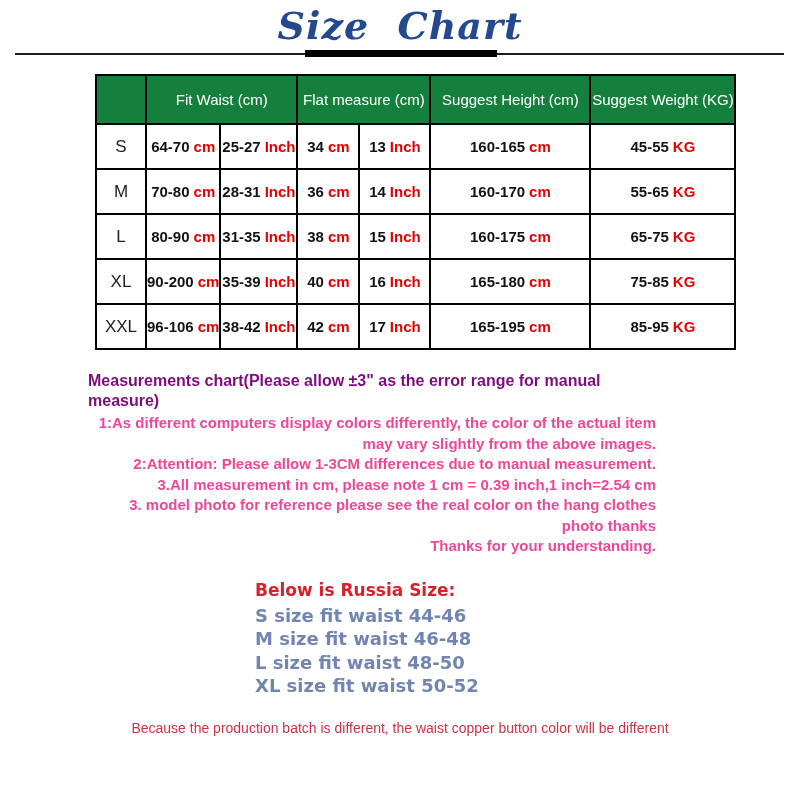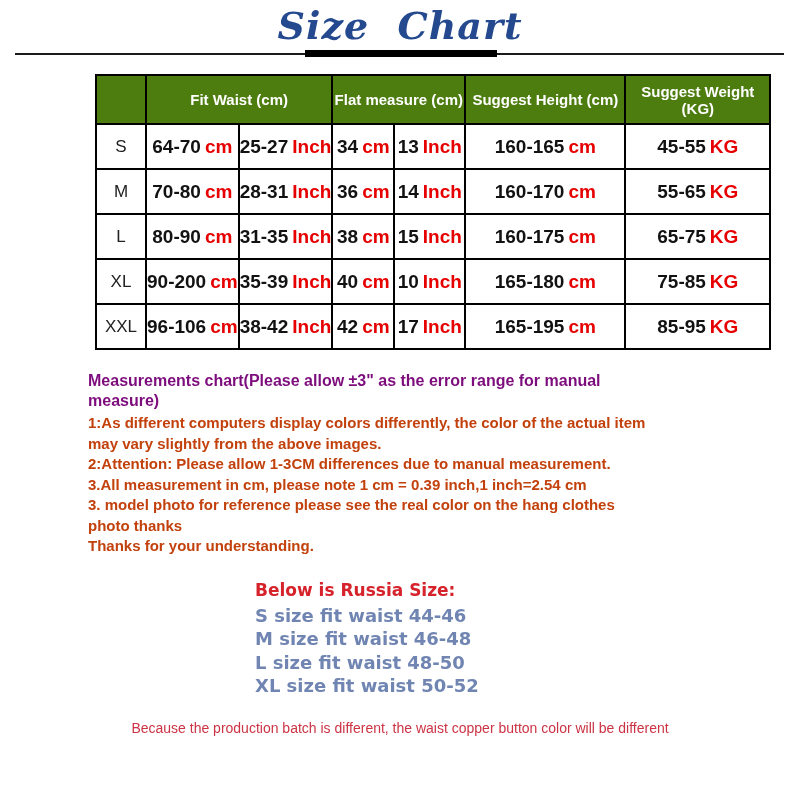--- a/index.html
+++ b/index.html
@@ -22,44 +22,44 @@
   .rule-thin{position:absolute;left:15px;right:16px;top:3px;height:2px;background:#1b1b1b;}
   .rule-thick{position:absolute;left:305px;top:0;width:192px;height:7px;background:#000;}
   
   table{
     border-collapse:collapse;table-layout:fixed;
     margin:16px 0 0 95px;
   }
   col.c-size{width:50px;} col.c-w1{width:68px;} col.c-w2{width:77px;}
   col.c-f1{width:62px;} col.c-f2{width:71px;} col.c-h{width:160px;} col.c-kg{width:145px;}
   th{
-    background:#4d7c0f;color:#ffffff;
-    font-size:15px;font-weight:bold;
+    background:#15803d;color:#ffffff;
+    font-size:15px;font-weight:normal;
     height:47px;text-align:center;
     border:2px solid #000;border-left:1px solid #7a7a7a;
     padding:0;
   }
   th.th-size{border-left:2px solid #000;}
   td{
     border:2px solid #000;text-align:center;
     height:43px;padding:0;
-    font-size:19px;font-weight:bold;color:#121212;
+    font-size:15px;font-weight:bold;color:#121212;
     background:#fff;white-space:nowrap;
   }
   td.size{font-weight:normal;font-size:17px;color:#222;}
   .u{color:#e60000;margin-left:4px;}
   
   .notes{margin:21px 0 0 88px;width:568px;}
   .notes-heading{
     color:#7d0c7d;font-size:16px;font-weight:bold;
     line-height:20px;margin:0 0 2px;
   }
   .note-line{
-    color:#c2410c;font-size:15px;font-weight:bold;
-    line-height:20.5px;margin:0;
+    color:#ec4899;font-size:15px;font-weight:bold;
+    line-height:20.5px;margin:0;text-align:right;
   }
   
   .russia{margin:23px 0 0 255px;font-family:"DejaVu Sans",sans-serif;}
   .russia-heading{color:#d6222b;font-size:17px;font-weight:bold;margin:0 0 4px;}
   .russia-line{color:#7085b2;font-size:18px;line-height:23.5px;font-weight:bold;}
   
   .footer{
     margin-top:22px;text-align:center;
     color:#cc3344;font-size:14px;font-weight:normal;
   }
@@ -118,21 +118,21 @@
       <td><span class="v">38</span><span class="u">cm</span></td>
       <td><span class="v">15</span><span class="u">Inch</span></td>
       <td><span class="v">160-175</span><span class="u">cm</span></td>
       <td><span class="v">65-75</span><span class="u">KG</span></td>
     </tr>
     <tr>
       <td class="size">XL</td>
       <td><span class="v">90-200</span><span class="u">cm</span></td>
       <td><span class="v">35-39</span><span class="u">Inch</span></td>
       <td><span class="v">40</span><span class="u">cm</span></td>
-      <td><span class="v">10</span><span class="u">Inch</span></td>
+      <td><span class="v">16</span><span class="u">Inch</span></td>
       <td><span class="v">165-180</span><span class="u">cm</span></td>
       <td><span class="v">75-85</span><span class="u">KG</span></td>
     </tr>
     <tr>
       <td class="size">XXL</td>
       <td><span class="v">96-106</span><span class="u">cm</span></td>
       <td><span class="v">38-42</span><span class="u">Inch</span></td>
       <td><span class="v">42</span><span class="u">cm</span></td>
       <td><span class="v">17</span><span class="u">Inch</span></td>
       <td><span class="v">165-195</span><span class="u">cm</span></td>

